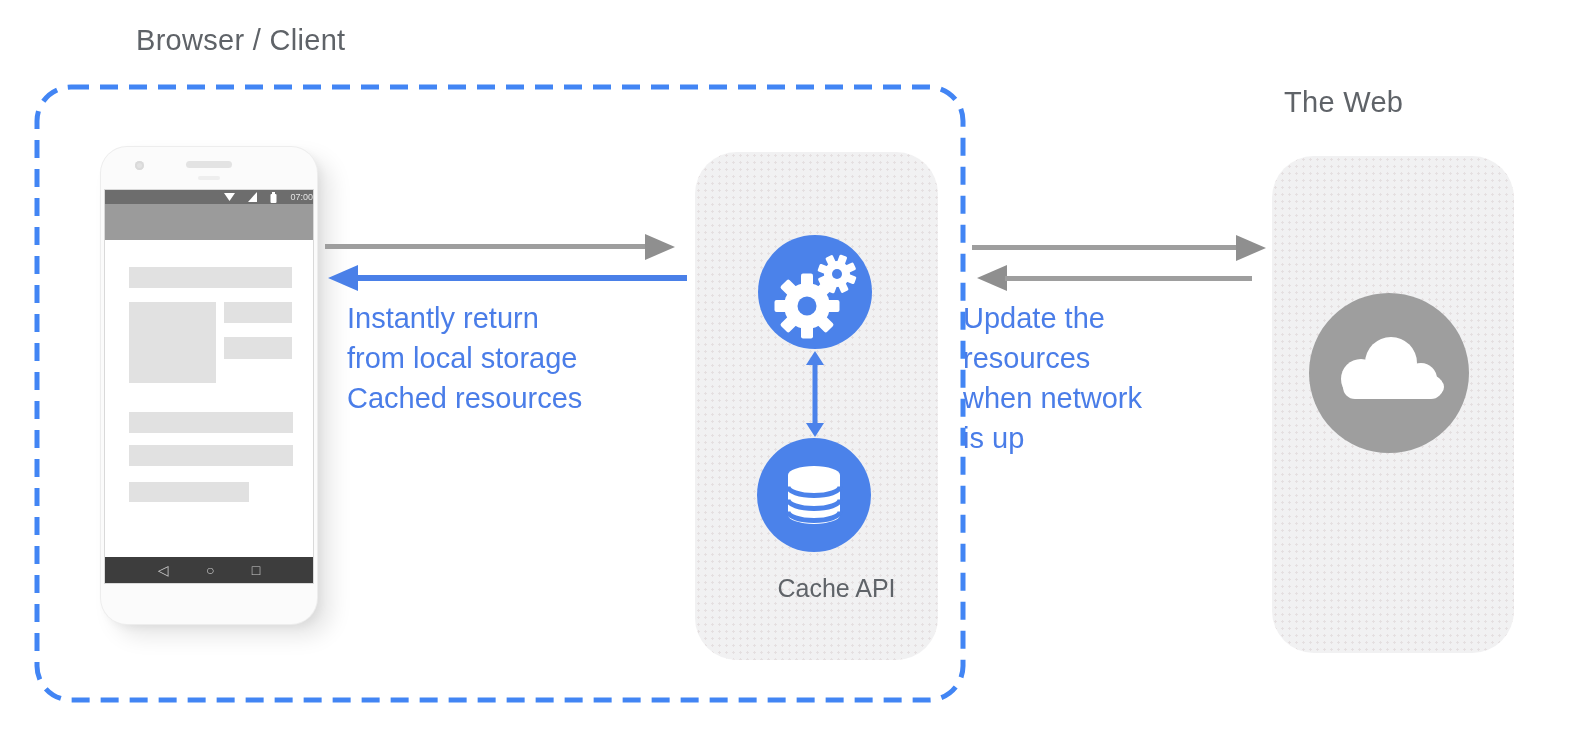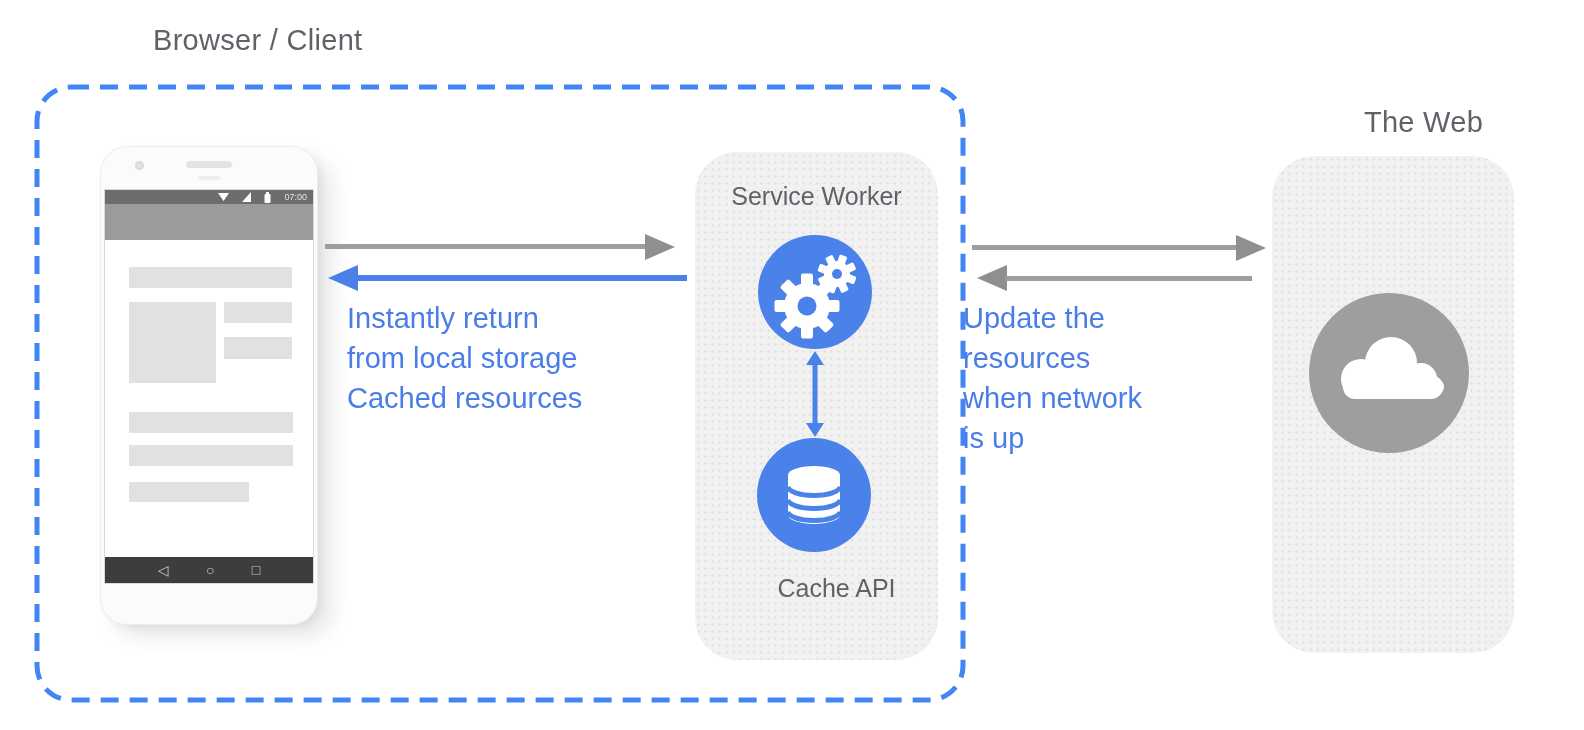--- a/index.html
+++ b/index.html
@@ -26,33 +26,33 @@
 
   
   .phone-body{
     background:#fbfbfb;border-radius:26px;width:216px;height:477px;
     box-shadow:0 0 0 1px #ededed, 14px 12px 22px rgba(0,0,0,.10), 4px 4px 8px rgba(0,0,0,.05);
   }
   .phone-camera{width:9px;height:9px;border-radius:50%;background:#e2e2e2;box-shadow:inset 0 0 0 2px #dadada;}
   .phone-speaker{width:46px;height:7px;border-radius:4px;background:#e3e3e3;}
   .phone-mesh{width:22px;height:4px;border-radius:2px;background:#eeeeee;}
   .phone-screen{background:#ffffff;width:208px;height:393px;box-shadow:0 0 0 1px #d9d9d9;overflow:hidden;}
-  .statusbar{background:#6d6d6d;height:14px;width:100%;display:flex;align-items:center;justify-content:flex-end;gap:13px;padding-right:6px;box-sizing:border-box;}
+  .statusbar{background:#6d6d6d;height:14px;width:100%;display:flex;align-items:center;justify-content:flex-end;gap:13px;box-sizing:border-box;}
   .statusbar .time{color:#e3e3e3;font-size:9px;line-height:9px;}
   .appbar{background:#9b9b9b;height:36px;width:100%;}
   .ph-block{background:#e1e1e1;position:absolute;}
   .navbar{background:#3d3d3d;position:absolute;left:0;width:100%;height:26px;display:flex;align-items:center;justify-content:space-around;padding:0 34px;box-sizing:border-box;}
   .navbar span{color:#c9c9c9;font-size:14px;line-height:14px;}
 </style>
 </head>
 <body>
 
 <div id="canvas">
 
-  <div class="abs heading" style="left:136px;top:24px;margin-left:17px;">Browser / Client</div>
+  <div class="abs heading" style="left:136px;top:24px;">Browser / Client</div>
 
   <svg class="abs" style="left:34px;top:84px;" width="933" height="620">
     <rect x="3" y="3" width="926" height="613" rx="34" fill="none" stroke="#4285f4" stroke-width="5" stroke-dasharray="18 11"></rect>
   </svg>
 
   <div class="abs phone-body" style="left:101px;top:147px;">
     <div class="abs phone-camera" style="left:34px;top:14px;"></div>
     <div class="abs phone-speaker" style="left:85px;top:14px;"></div>
     <div class="abs phone-mesh" style="left:97px;top:29px;"></div>
 
@@ -94,21 +94,20 @@
   <div class="abs head-left-blue" style="left:328px;top:265px;"></div>
   <div class="abs arrow-line-blue" style="left:355px;top:275px;width:332px;"></div>
 
   <div class="abs blue-note" style="left:347px;top:298px;">
     <div>Instantly return</div>
     <div>from local storage</div>
     <div>Cached resources</div>
   </div>
 
   <div class="abs panel" style="left:695px;top:152px;width:243px;height:508px;">
-    <div class="abs panel-title" style="top:30px;">Service Worker</div>
 
     <div class="abs circle-blue" style="left:63px;top:83px;">
       <svg width="114" height="114" viewBox="0 0 114 114">
         <g transform="translate(49,71)">
           <g fill="#ffffff">
             <circle r="23"></circle>
             <rect x="-6" y="-32.5" width="12" height="13" rx="2"></rect>
             <rect x="-6" y="-32.5" width="12" height="13" rx="2" transform="rotate(45)"></rect>
             <rect x="-6" y="-32.5" width="12" height="13" rx="2" transform="rotate(90)"></rect>
             <rect x="-6" y="-32.5" width="12" height="13" rx="2" transform="rotate(135)"></rect>
@@ -162,21 +161,21 @@
   <div class="abs head-left-gray" style="left:977px;top:265px;"></div>
   <div class="abs arrow-line-gray" style="left:1005px;top:276px;width:247px;"></div>
 
   <div class="abs blue-note" style="left:963px;top:298px;">
     <div>Update the</div>
     <div>resources</div>
     <div>when network</div>
     <div>is up</div>
   </div>
 
-  <div class="abs heading" style="left:1316px;top:86px;width:215px;text-align:center;margin-top:20px;">The Web</div>
+  <div class="abs heading" style="left:1284px;top:86px;width:215px;text-align:left;">The Web</div>
 
   <div class="abs panel" style="left:1272px;top:156px;width:242px;height:497px;">
     <div class="abs circle-gray" style="left:37px;top:137px;">
       <svg width="160" height="160" viewBox="0 0 160 160">
         <g fill="#ffffff">
           <circle cx="52" cy="86" r="20"></circle>
           <circle cx="82" cy="70" r="26"></circle>
           <circle cx="112" cy="86" r="16"></circle>
           <circle cx="126" cy="94" r="9"></circle>
           <rect x="34" y="82" width="100" height="24" rx="12"></rect>

